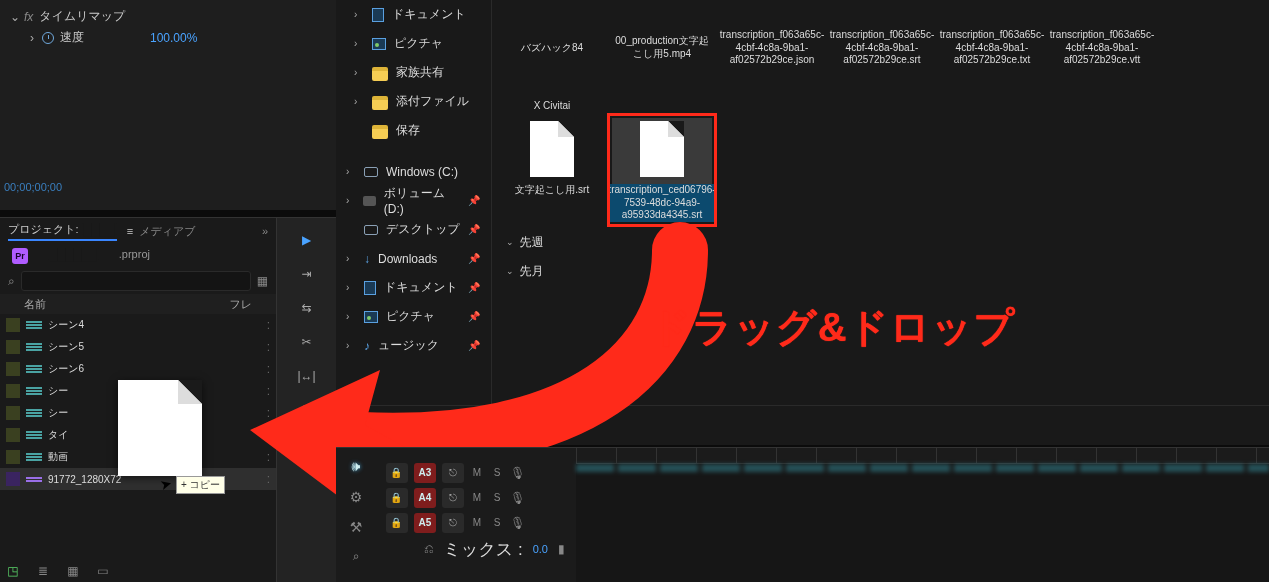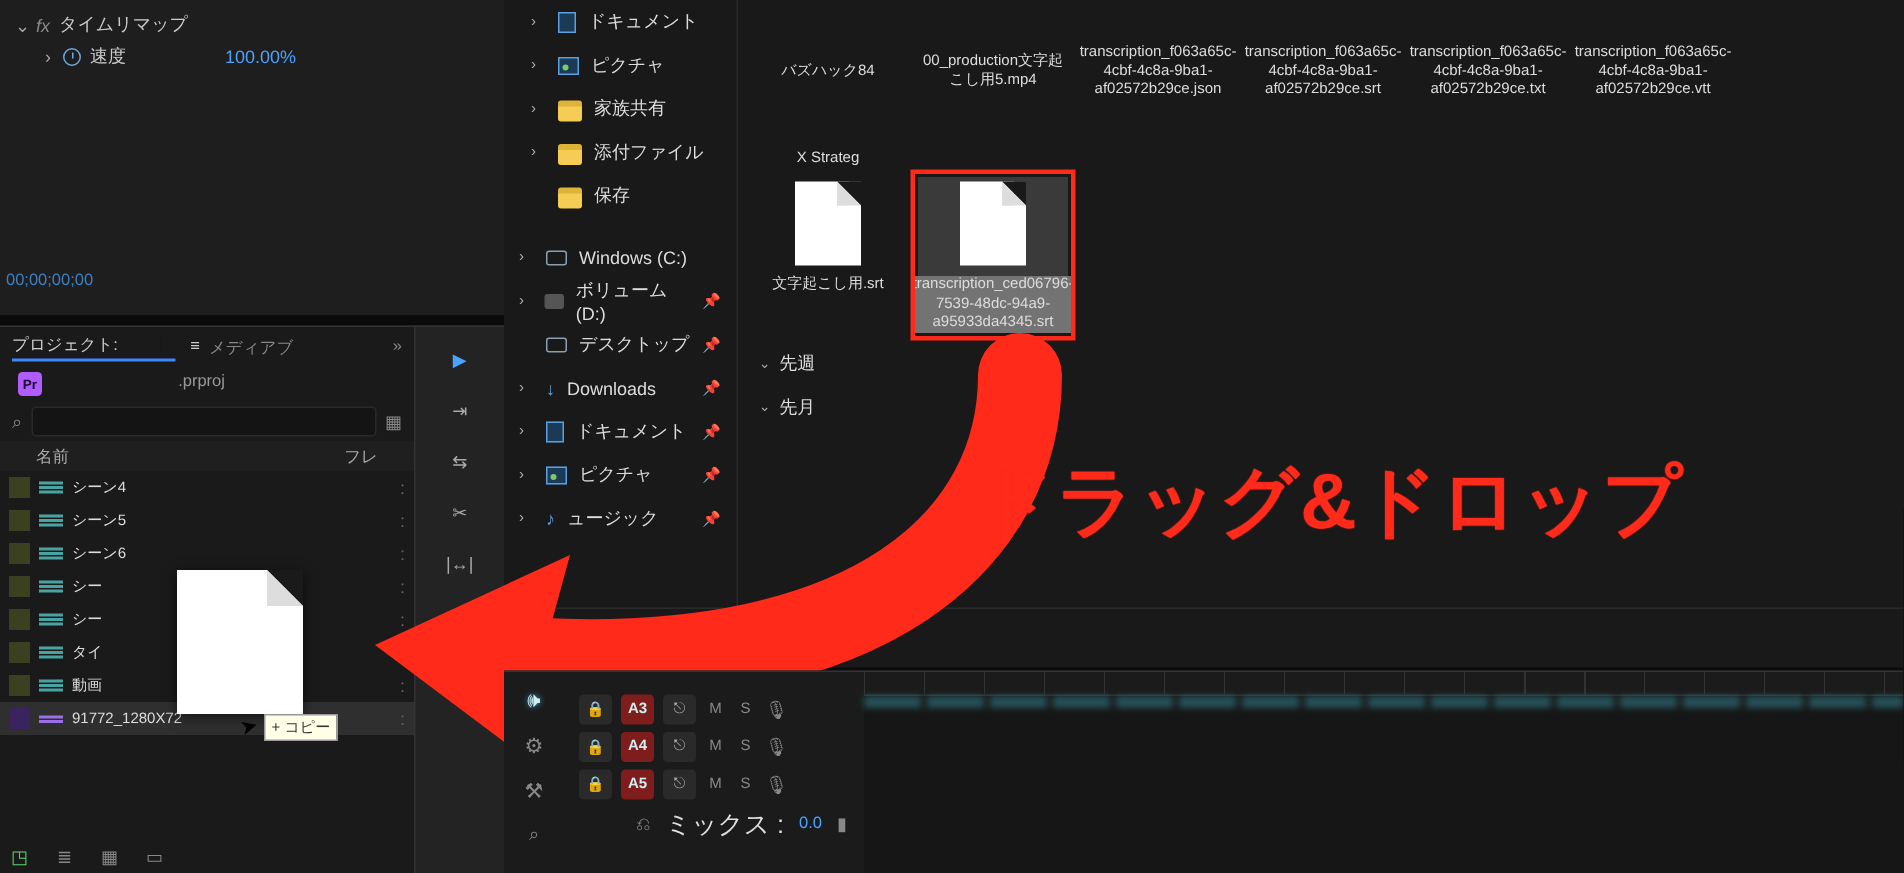--- a/index.html
+++ b/index.html
@@ -92,29 +92,29 @@
   .sb-sep{height:12px;}
   .explorer-main{position:absolute;left:156px;top:0;right:0;height:405px;overflow:hidden;}
   .file-grid{display:flex;flex-wrap:wrap;align-content:flex-start;gap:4px 10px;padding:0 10px 6px 10px;}
   .file-item{width:100px;display:flex;flex-direction:column;align-items:center;text-align:center;font-size:10px;color:#ddd;line-height:1.25;}
   .file-item.labelonly{justify-content:center;margin-top:29px;}
   .file-item .icon{width:56px;height:62px;margin-bottom:4px;display:flex;align-items:center;justify-content:center;}
   .paper{width:44px;height:56px;background:#fff;position:relative;}
   .paper::before{content:"";position:absolute;right:0;top:0;border:8px solid transparent;border-top-color:#191919;border-right-color:#191919;}
   .paper::after{content:"";position:absolute;right:0;top:0;border:8px solid transparent;border-left-color:#ddd;border-bottom-color:#ddd;}
   .file-item.selected{outline:3px solid #ff2a1a;outline-offset:2px;background:#3a3a3a;}
-  .file-item.selected .name{background:#737373;}
+  .file-item.selected .name{background:#0c4a6e;}
   .thumb-folder{width:70px;height:48px;background:#f5cd54;border-radius:4px;position:relative;overflow:hidden;}
   .thumb-folder .imgph{position:absolute;left:8px;top:6px;width:54px;height:36px;background:linear-gradient(90deg,#d8a080 0 35%,#3a2a24 35% 60%,#d8a080 60%);}
   .section-label{padding:6px 14px;color:#ddd;font-size:12px;display:flex;align-items:center;gap:6px;}
   .section-label .v{font-size:9px;color:#aaa;}
   .status-bar{position:absolute;left:0;bottom:0;right:0;height:40px;display:flex;align-items:center;padding:0 14px;color:#ccc;font-size:12px;border-top:1px solid #2a2a2a;}
   
   .arrow-label{
-    position:absolute;left:650px;top:300px;font-size:52px;font-weight:900;
+    position:absolute;left:650px;top:300px;font-size:40px;font-weight:900;
     color:#ff2a1a;font-family:"Yu Gothic",sans-serif;letter-spacing:1px;
     text-shadow:0 0 1px #ff2a1a;white-space:nowrap;
   }
   .red-arrow{position:absolute;left:250px;top:220px;width:500px;height:340px;pointer-events:none;}
   
   .timeline{
     position:absolute;left:336px;top:447px;right:0;height:135px;
     background:#1b1b1b;border-top:1px solid #333;
   }
   .tl-tracks{position:absolute;left:40px;top:12px;width:190px;}
@@ -369,21 +369,21 @@
       <div class="file-item labelonly">
           <span class="name">transcription_f063a65c-4cbf-4c8a-9ba1-af02572b29ce.srt</span>
         </div>
       <div class="file-item labelonly">
           <span class="name">transcription_f063a65c-4cbf-4c8a-9ba1-af02572b29ce.txt</span>
         </div>
       <div class="file-item labelonly">
           <span class="name">transcription_f063a65c-4cbf-4c8a-9ba1-af02572b29ce.vtt</span>
         </div>
       <div class="file-item labelonly">
-          <span class="name">X Strateg</span>
+          <span class="name">X Civitai</span>
         </div>
     </div>
     <div class="file-grid">
       <div class="file-item">
         <div class="icon">
             <div class="paper"></div>
           </div>
         <span class="name">文字起こし用.srt</span>
       </div>
       <div class="file-item selected">

